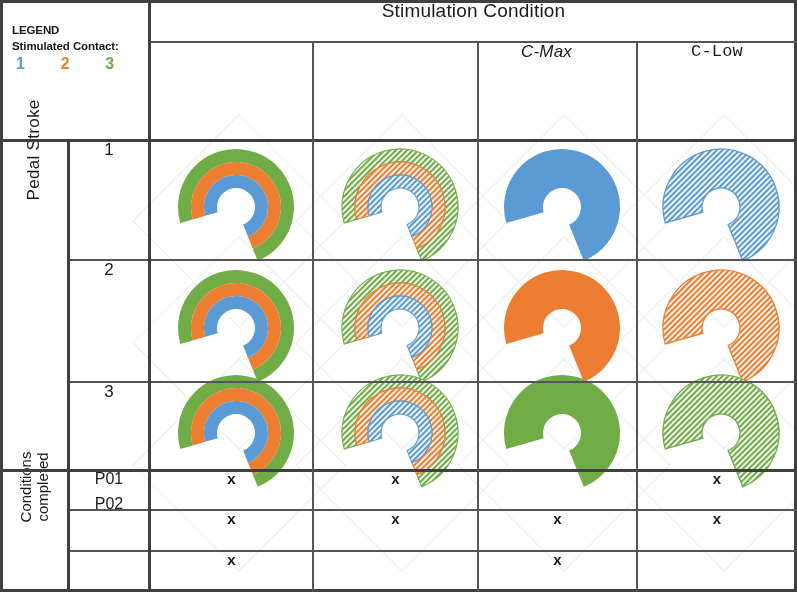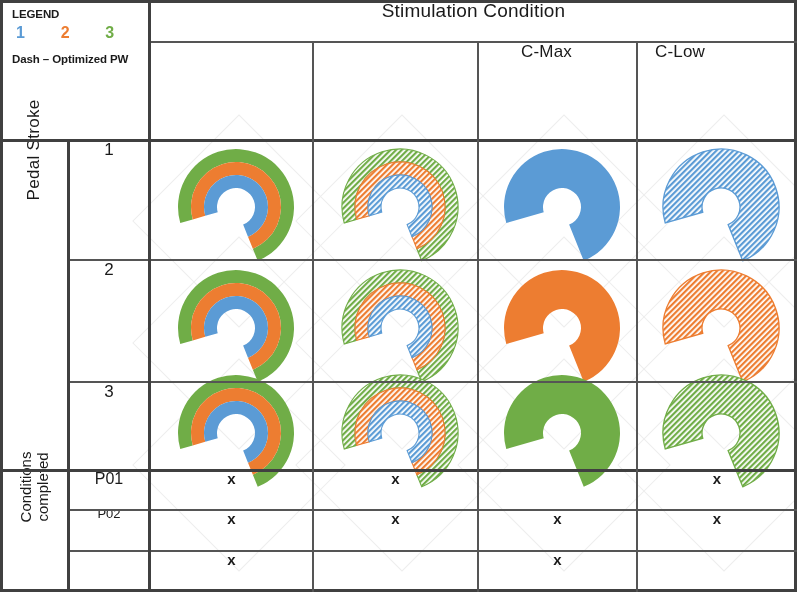--- a/index.html
+++ b/index.html
@@ -39,21 +39,21 @@
   .bline.v{width:3px;}
   .bline.thin{background:#555;}
   .bline.h.thin{height:2px;}
   .bline.v.thin{width:2px;}
 
   
   #legend-box{
     position:absolute;
     left:0;top:0;width:150px;height:140px;
     box-sizing:border-box;
-    padding:7px 0 0 12px;
+    padding:23px 0 0 12px;
     z-index:3;
   }
   #legend-box .lg-line{
     font-size:11.5px;
     font-weight:bold;
     line-height:15.5px;
     letter-spacing:-.1px;
     white-space:nowrap;
   }
   #legend-nums{
@@ -146,37 +146,37 @@
       </pattern>
       <pattern id="hatch-green" width="4" height="4" patternUnits="userSpaceOnUse" patternTransform="rotate(45)">
         <rect width="4" height="4" fill="#ffffff"></rect>
         <rect width="2.2" height="4" fill="#70AD47"></rect>
       </pattern>
     </defs>
   </svg>
 
   <div id="legend-box">
     <div class="lg-line">LEGEND</div>
+    <div class="lg-line">Stimulated Contact:</div>
     <div id="legend-nums">
       <span class="c1">1</span>
       <span class="c2">2</span>
       <span class="c3">3</span>
     </div>
     <div class="lg-gap"></div>
-    <div class="lg-line">Dash – Optimized PW</div>
   </div>
 
   <div class="cell hdr-main" style="left:150px;top:0;width:647px;height:42px;">
     <span>Stimulation Condition</span>
   </div>
 
-  <div class="cell hdr-col" style="left:478px;top:42px;width:137px;height:98px;">
+  <div class="cell hdr-col" style="left:478px;top:42px;width:137px;height:98px;font-style:italic;">
     <span>C-Max</span>
   </div>
-  <div class="cell hdr-col" style="left:600px;top:42px;width:160px;height:98px;">
+  <div class="cell hdr-col" style="left:637px;top:42px;width:160px;height:98px;font-family:Liberation Mono, monospace;">
     <span>C-Low</span>
   </div>
 
   <div class="cell" style="left:0;top:140px;width:68px;height:330px;">
     <span class="rot">Pedal Stroke</span>
   </div>
 
   <div class="cell" style="left:0;top:470px;width:68px;height:122px;">
     <div class="rot-small">
       <div>Conditions</div>
@@ -190,21 +190,21 @@
   <div class="cell rowlabel-num" style="left:68px;top:260px;width:82px;height:122px;">
     <span>2</span>
   </div>
   <div class="cell rowlabel-num" style="left:68px;top:382px;width:82px;height:88px;">
     <span>3</span>
   </div>
 
   <div class="cell rowlabel-num" style="left:68px;top:470px;width:82px;height:40px;font-size:16px;">
     <span>P01</span>
   </div>
-  <div class="cell rowlabel-num" style="left:68px;top:506px;width:82px;height:41px;font-size:13px;">
+  <div class="cell rowlabel-num" style="left:68px;top:495px;width:82px;height:41px;font-size:16px;">
     <span>P02</span>
   </div>
 
   <div class="cell" style="left:150px;top:140px;width:163px;height:120px;">
     <div class="arcwrap">
         <svg width="132" height="118" viewBox="0 0 132 118">
           <path d="M 91.7271824181229 119.77666356487367 A 58 58 0 1 0 14.246821635577504 81.98696663738595 L 26.74322368277565 78.40368101176496 A 45 45 0 1 1 86.85729670371603 107.72327345550543 Z" fill="#70AD47" stroke="none" stroke-width="0"></path>
           <path d="M 86.85729670371603 107.72327345550543 A 45 45 0 1 0 26.74322368277565 78.40368101176496 L 39.239625729973795 74.82039538614397 A 32 32 0 1 1 81.98741098930918 95.6698833461372 Z" fill="#ED7D31" stroke="none" stroke-width="0"></path>
           <path d="M 81.98741098930918 95.6698833461372 A 32 32 0 1 0 39.239625729973795 74.82039538614397 L 51.73602777717194 71.23710976052298 A 19 19 0 1 1 77.11752527490233 83.61649323676896 Z" fill="#5B9BD5" stroke="none" stroke-width="0"></path>
         </svg>

